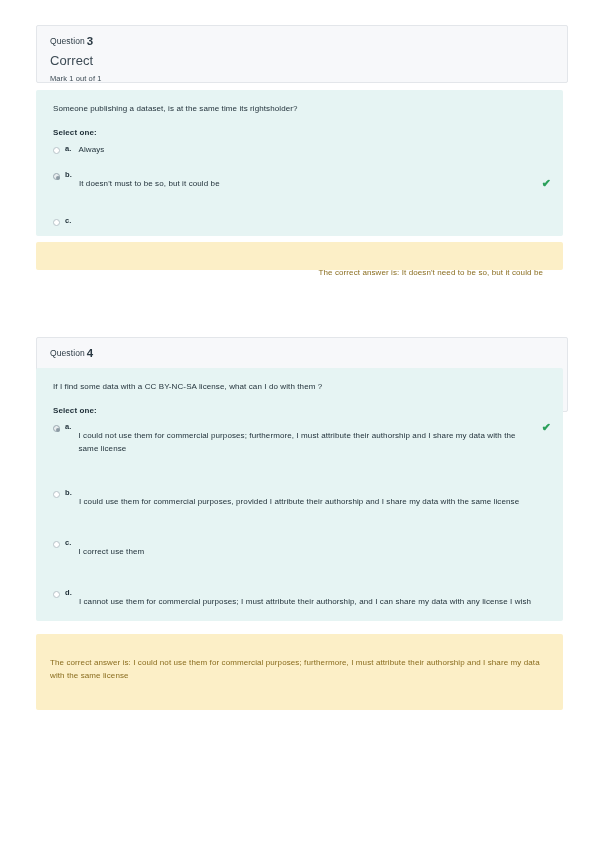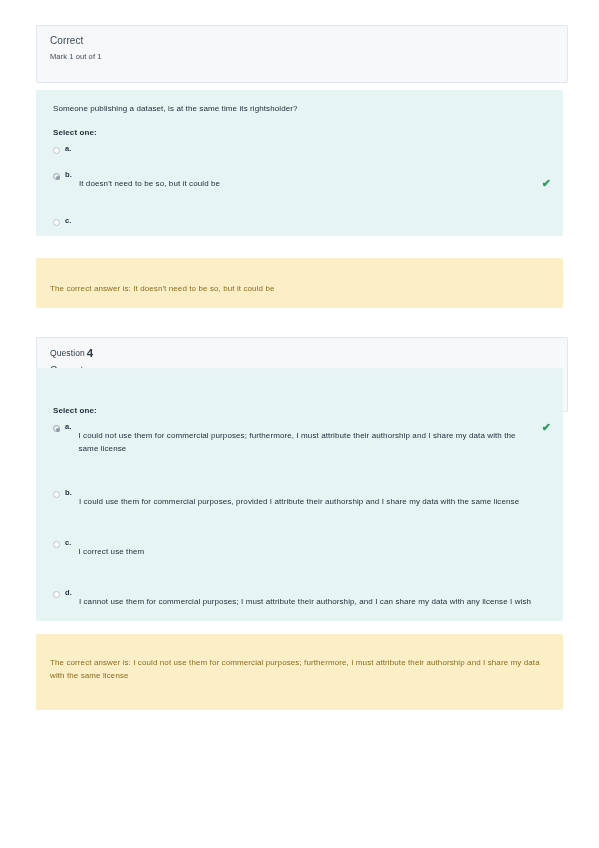--- a/index.html
+++ b/index.html
@@ -34,21 +34,21 @@
     margin-bottom: 6px;
     white-space: nowrap;
   }
   .q-header .q-title .q-num {
     font-size: 11.5px;
     font-weight: bold;
     vertical-align: -1px;
     margin-left: 2px;
   }
   .q-header .q-state {
-    font-size: 10px;
+    font-size: 13px;
     color: #3c4a54;
     margin-bottom: 6px;
     letter-spacing: 0.1px;
   }
   .q-header .q-mark {
     font-size: 7.5px;
     color: #3c4a54;
     letter-spacing: 0.1px;
   }
 
@@ -155,63 +155,68 @@
     letter-spacing: 0.1px;
     line-height: 13px;
   }
 </style>
 </head>
 <body>
 
 <div class="page">
 
   <div class="q-header" style="top:25px; height:58px;">
+    <div class="q-title">
+      <span>Question</span><span class="q-num">3</span>
+    </div>
     <div class="q-state">Correct</div>
     <div class="q-mark">Mark 1 out of 1</div>
   </div>
 
   <div class="q-body" style="top:90px; height:146px;">
     <div class="q-text">Someone publishing a dataset, is at the same time its rightsholder?</div>
     <div class="select-one">Select one:</div>
 
     <div class="answers">
 
       <div class="answer-row" style="margin-bottom:12px;">
         <span class="radio"></span>
         <span class="ans-letter">a.</span>
+        <span class="ans-text inline">Always</span>
       </div>
 
       <div class="answer-row" style="margin-bottom:26px;">
         <span class="radio checked"></span>
         <span class="ans-letter">b.</span>
-        <span class="ans-text offset">It doesn't need to be so, but it could be</span>
+        <span class="ans-text offset">It doesn't must to be so, but it could be</span>
         <span class="check-mark" style="right:-2px; top:8px;">✔</span>
       </div>
 
       <div class="answer-row">
         <span class="radio"></span>
         <span class="ans-letter">c.</span>
       </div>
 
     </div>
   </div>
 
-  <div class="feedback" style="top:258px; height:50px;">
+  <div class="feedback" style="top:242px; height:28px;text-align:right;">
     <div class="fb-text" style="top:24px;">The correct answer is: It doesn't need to be so, but it could be</div>
   </div>
 
   <div class="q-header" style="top:305px; height:75px;margin-top:32px;">
     <div class="q-title">
       <span>Question</span><span class="q-num">4</span>
     </div>
     <div class="q-state">Correct</div>
     <div class="q-mark">Mark 1 out of 1</div>
   </div>
 
   <div class="q-body" style="top:368px; height:253px;">
+    <div class="q-text">If I find some data with a CC BY-NC-SA license, what can I do with them ?</div>
     <div class="select-one">Select one:</div>
 
     <div class="answers">
 
       <div class="answer-row" style="margin-bottom:33px;">
         <span class="radio checked"></span>
         <span class="ans-letter">a.</span>
         <span class="ans-text offset" style="padding-right:18px;">I could not use them for commercial purposes; furthermore, I must attribute their authorship and I share my data with the same license</span>
         <span class="check-mark" style="right:-2px; top:0px;">✔</span>
       </div>

